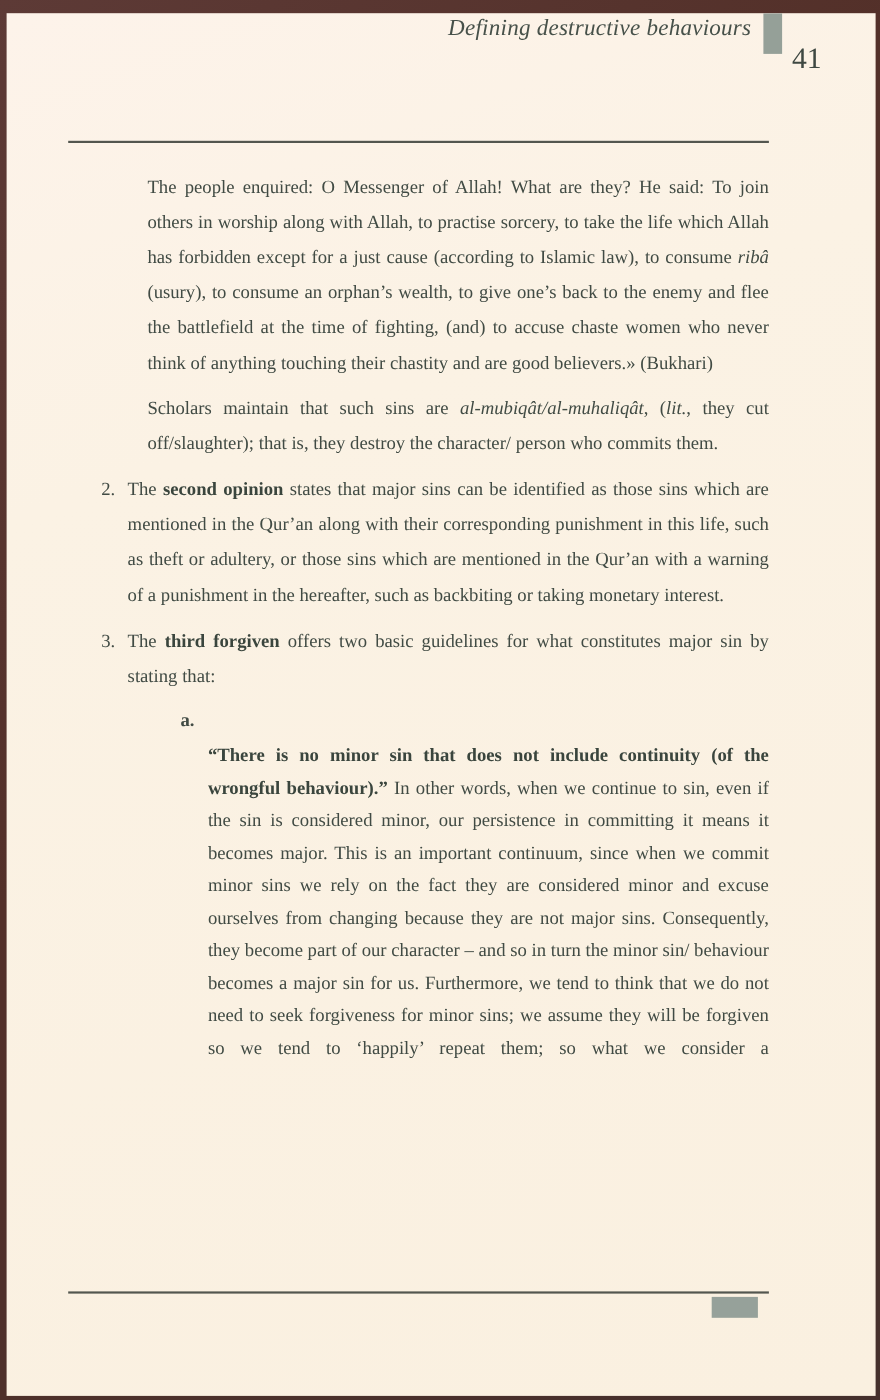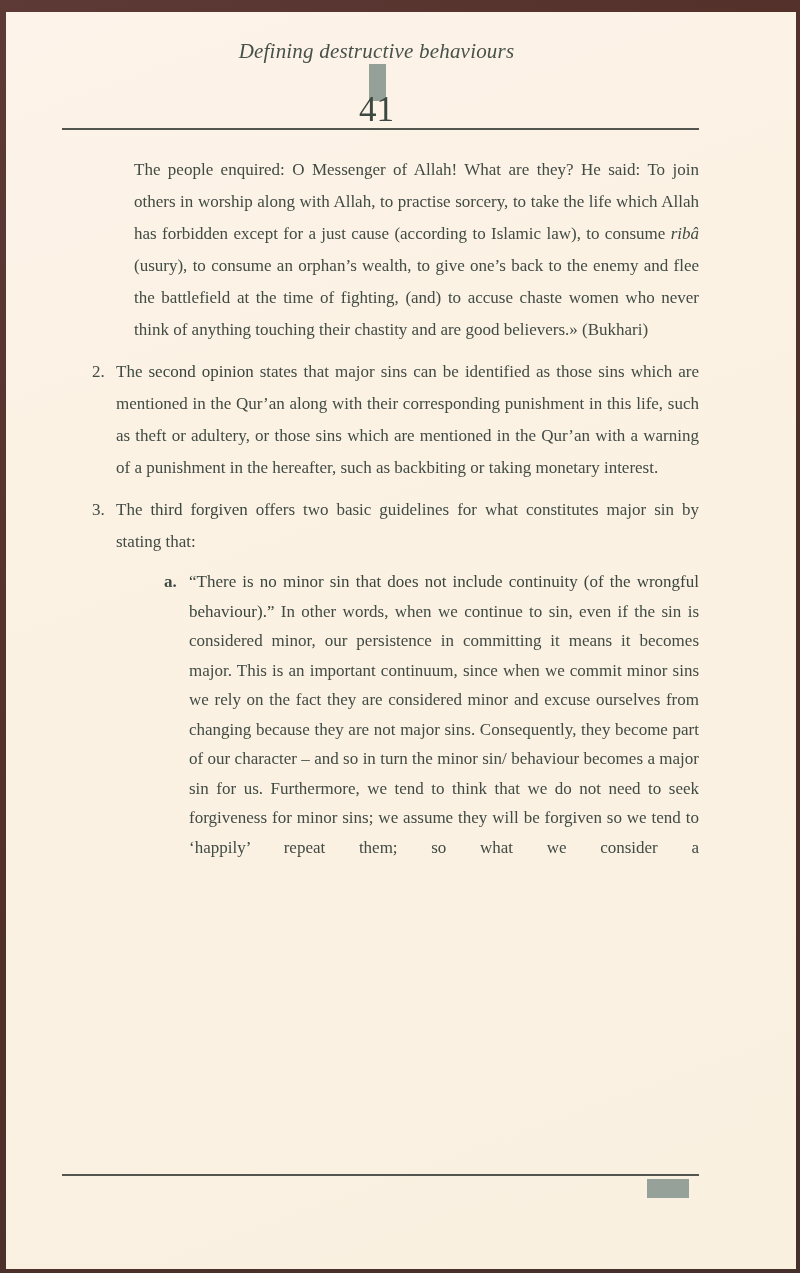--- a/index.html
+++ b/index.html
@@ -23,44 +23,44 @@
     overflow: hidden;
     background: linear-gradient(160deg, #fdf3ea 0%, #fbf2e4 30%, #faf0e0 100%);
     color: #414b44;
   }
   
   .header-row {
     box-sizing: border-box;
     height: 108px;
     display: flex;
     justify-content: flex-end;
-    align-items: center;
+    align-items: flex-start;
     padding-right: 49px;
-    flex-direction: column;
   }
   .running-head {
     font-style: italic;
     font-size: 21px;
     line-height: 26px;
     color: #47514a;
     letter-spacing: 0.2px;
   }
   .header-accent-block {
     width: 17px;
     height: 37px;
     background: #95a098;
     margin-left: 11px;
     margin-right: 9px;
     margin-bottom: -5px;
   }
   .page-number {
-    font-size: 35px;
+    font-size: 27px;
     line-height: 27px;
     color: #3e4842;
     margin-bottom: -3px;
+    margin-top: 28px;
   }
   .rule {
     border: 0;
     height: 2px;
     background: #53564f;
     margin: 8px 0 0 56px;
     width: 637px;
   }
   
   .content {
@@ -96,22 +96,23 @@
     line-height: 29.5px;
   }
   .sub-item .sub-label {
     flex: 0 0 25px;
     font-weight: bold;
   }
   .sub-item .sub-body {
     flex: 1;
     text-align: justify;
     text-align-last: justify;
+    margin-top: 32px;
   }
-  .seg-bold { font-weight: normal; color: #3a453d; }
+  .seg-bold { font-weight: bold; color: #3a453d; }
   .seg-italic { font-style: italic; }
   
   .footer-rule {
     position: absolute;
     left: 56px;
     top: 1162px;
     width: 637px;
     height: 2px;
     background: #53564f;
   }
@@ -135,20 +136,21 @@
       <span class="header-accent-block"></span>
       <span class="page-number">41</span>
     </div>
 
     <div class="rule"></div>
 
     <div class="content">
 
       <p class="para"><span class="seg seg-normal">The people enquired: O Messenger of Allah! What are they? He said: To join others in worship along with Allah, to practise sorcery, to take the life which Allah has forbidden except for a just cause (according to Islamic law), to consume </span><span class="seg seg-italic">ribâ</span><span class="seg seg-normal"> (usury), to consume an orphan’s wealth, to give one’s back to the enemy and flee the battlefield at the time of fighting, (and) to accuse chaste women who never think of anything touching their chastity and are good believers.» (Bukhari)</span></p>
 
+      <p class="para"><span class="seg seg-normal">Scholars maintain that such sins are </span><span class="seg seg-italic">al-mubiqât/al-muhaliqât</span><span class="seg seg-normal">, (</span><span class="seg seg-italic">lit.</span><span class="seg seg-normal">, they cut off/slaughter); that is, they destroy the character/ person who commits them.</span></p>
 
       <div class="numbered-item">
         <span class="item-number">2.</span>
         <div class="item-body"><span class="seg seg-normal">The </span><span class="seg seg-bold">second opinion</span><span class="seg seg-normal"> states that major sins can be identified as those sins which are mentioned in the Qur’an along with their corresponding punishment in this life, such as theft or adultery, or those sins which are mentioned in the Qur’an with a warning of a punishment in the hereafter, such as backbiting or taking monetary interest.</span></div>
       </div>
 
       <div class="numbered-item">
         <span class="item-number">3.</span>
         <div class="item-body"><span class="seg seg-normal">The </span><span class="seg seg-bold">third forgiven</span><span class="seg seg-normal"> offers two basic guidelines for what constitutes major sin by stating that:</span></div>
       </div>

